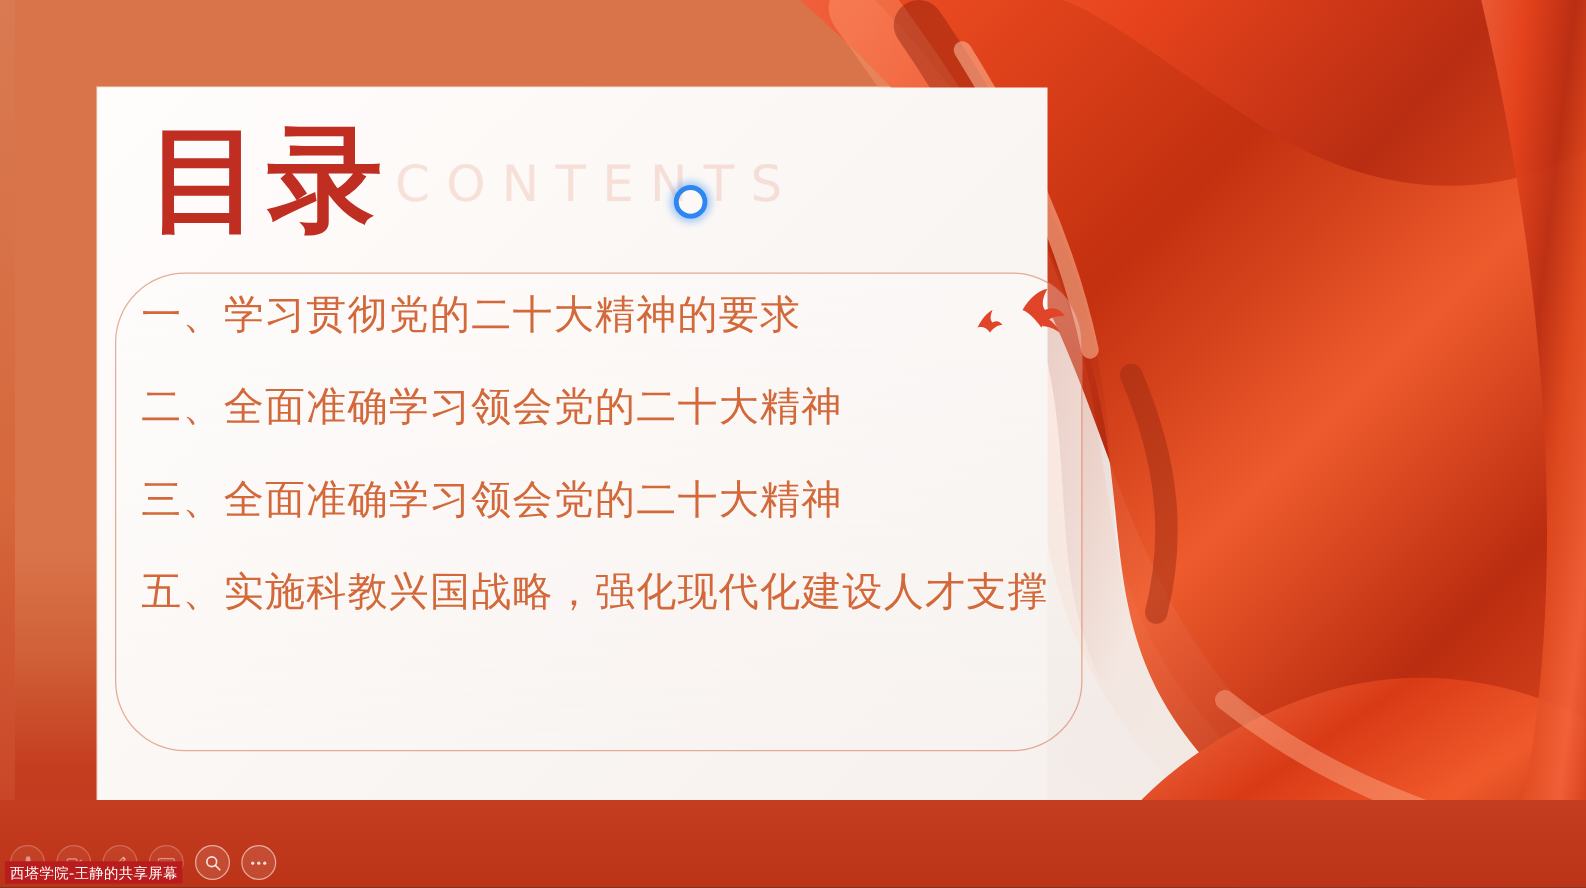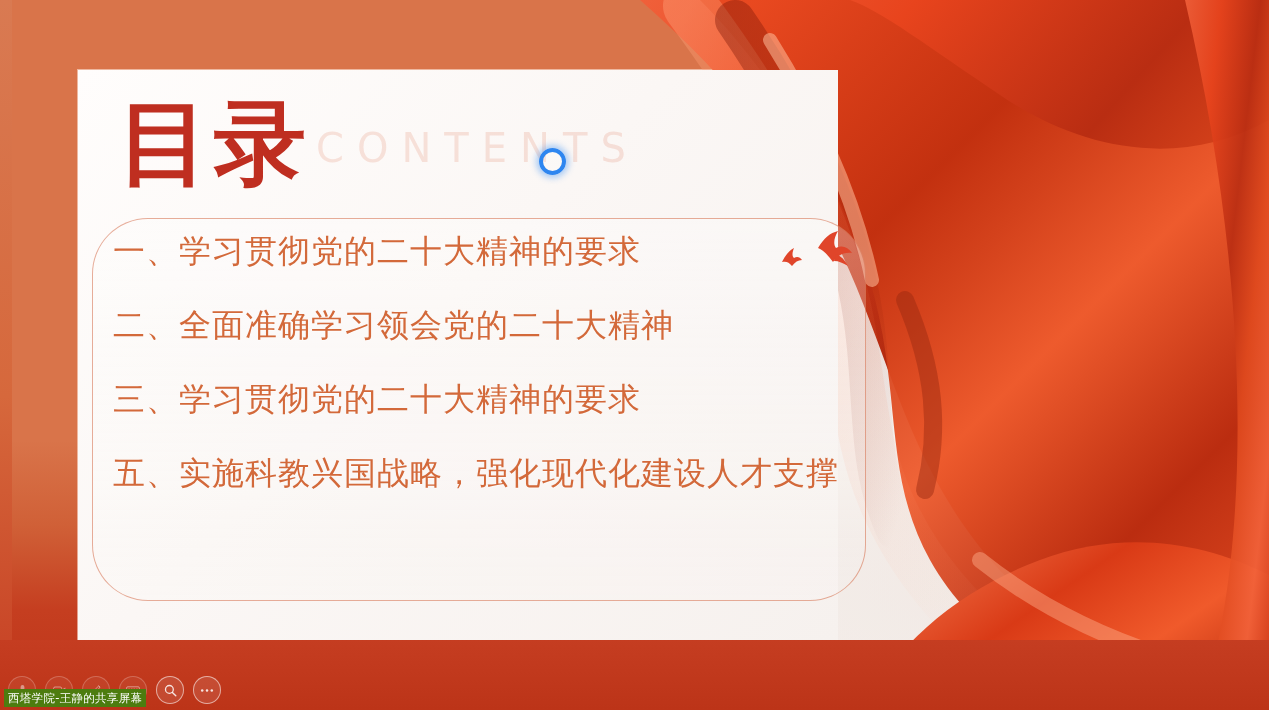--- a/index.html
+++ b/index.html
@@ -77,21 +77,21 @@
   .title-cn {
     position: absolute;
     left: 0;
     top: 0;
     font-size: 92px;
     line-height: 104px;
     font-weight: 700;
     color: #bf2e20;
     letter-spacing: 4px;
     white-space: nowrap;
-    font-family: Liberation Serif, serif;
+    font-family: Liberation Sans, sans-serif;
   }
   .title-en {
     position: absolute;
     left: 198px;
     top: 32px;
     font-size: 40px;
     line-height: 48px;
     font-weight: 400;
     letter-spacing: 13px;
     color: rgba(226,124,96,.20);
@@ -182,21 +182,21 @@
     border-color: rgba(255,255,255,.55);
     color: rgba(255,255,255,.85);
     background: rgba(255,255,255,.10);
   }
   .tb-btn svg { display: block; }
 
   .share-label {
     position: absolute;
     left: 4px;
     bottom: 3px;
-    background: #4d7c0f;
+    background: #b91c1c;
     color: #ffffff;
     font-size: 11.5px;
     line-height: 16px;
     padding: 1px 4px;
     white-space: nowrap;
     letter-spacing: .3px;
     font-family: "DejaVu Sans", "Liberation Sans", sans-serif;
   }
 </style>
 </head>
@@ -289,21 +289,21 @@
         <path d="M48,20 C54,10 60,5 68,3 C64,10 63,16 66,20 C72,17 78,19 82,25
                  C74,24 68,27 63,34 C58,27 53,22 48,20 Z"></path>
         <path d="M66,26 C71,28 75,32 78,38 C73,35 69,33 64,33 Z"></path>
       </g>
     </svg>
   </div>
 
   <div class="list-items">
     <span class="toc-item">一、学习贯彻党的二十大精神的要求</span>
     <span class="toc-item">二、全面准确学习领会党的二十大精神</span>
-    <span class="toc-item">三、学习贯彻党的二十大精神的要求</span>
+    <span class="toc-item">三、全面准确学习领会党的二十大精神</span>
     <span class="toc-item">五、实施科教兴国战略，强化现代化建设人才支撑</span>
   </div>
 
   <div class="bg-bottom-red"></div>
 
   <div class="toolbar">
 
     <div class="tb-btn">
       <span>
         <svg width="11" height="13" viewBox="0 0 11 13">

